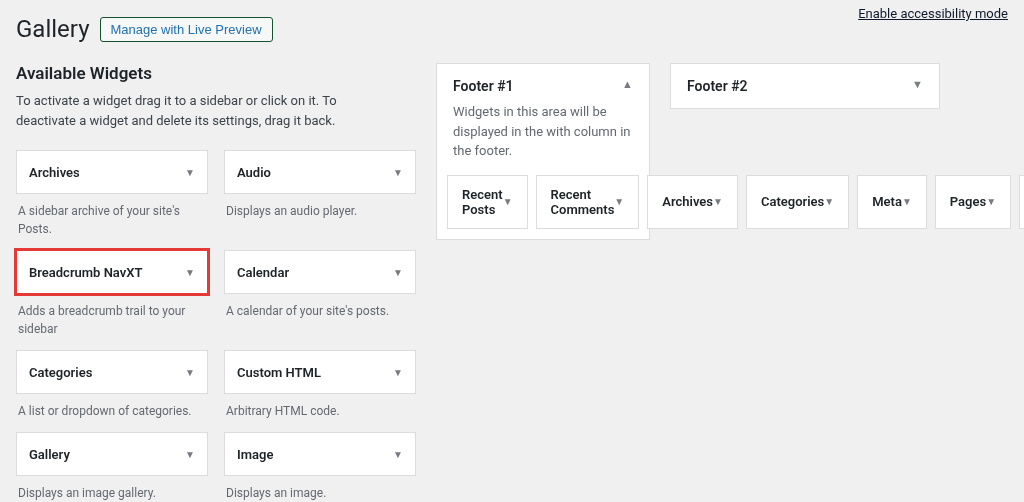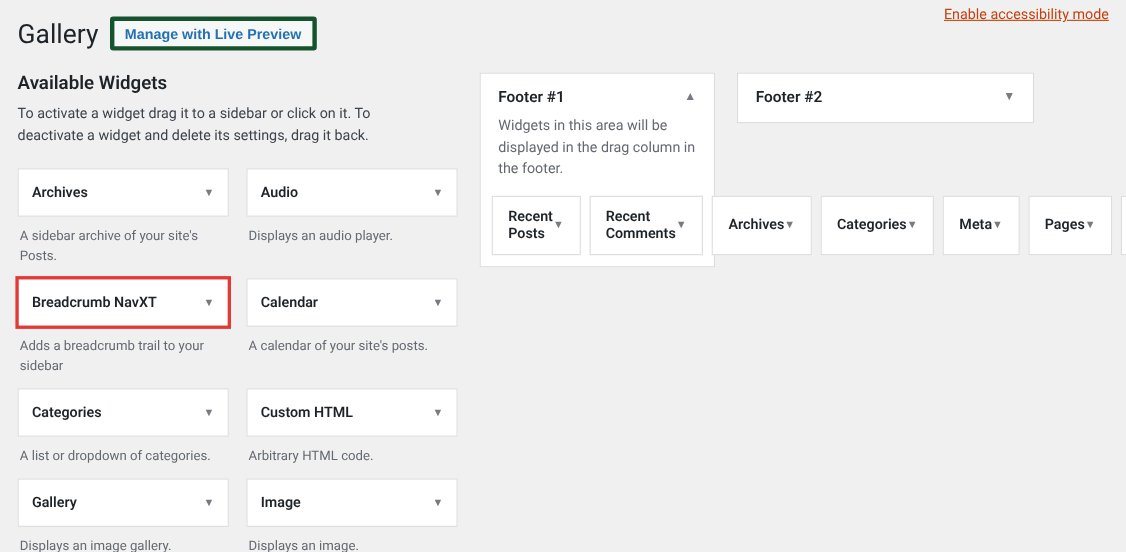--- a/index.html
+++ b/index.html
@@ -12,44 +12,43 @@
       height: 502px;
       overflow: hidden;
       padding: 0 16px;
     }
     .top-bar {
       display: flex;
       justify-content: flex-end;
       padding-top: 6px;
     }
     .accessibility-link {
-      color: #c2410c;
+      color: #0f172a;
       text-decoration: underline;
       font-size: 13px;
     }
     .page-title {
       display: flex;
       align-items: center;
       gap: 10px;
       margin-top: -6px;
     }
     .page-title h1 {
       font-size: 24px;
       font-weight: 400;
       color: #1d2327;
     }
     .btn-preview {
-      border: 4px solid #14532d;
+      border: 1px solid #14532d;
       background: #f6f7f7;
       color: #2271b1;
       padding: 4px 10px;
       font-size: 13px;
       border-radius: 3px;
       cursor: pointer;
-      font-weight: bold;
     }
     .layout {
       display: flex;
       gap: 20px;
       margin-top: 20px;
     }
     .col-left {
       width: 400px;
       flex-shrink: 0;
     }
@@ -234,21 +233,21 @@
       </div>
     </div>
   </div>
 
   <div class="col-mid">
     <div class="area-box">
       <div class="area-header">
         <h3>Footer #1</h3>
         <span class="area-caret">▲</span>
       </div>
-      <div class="area-desc">Widgets in this area will be displayed in the drag column in the footer.</div>
+      <div class="area-desc">Widgets in this area will be displayed in the with column in the footer.</div>
       <div class="area-items">
         <div class="area-item">
           <span class="area-item-title">Recent Posts</span>
           <span class="caret">▼</span>
         </div>
         <div class="area-item">
           <span class="area-item-title">Recent Comments</span>
           <span class="caret">▼</span>
         </div>
         <div class="area-item">

